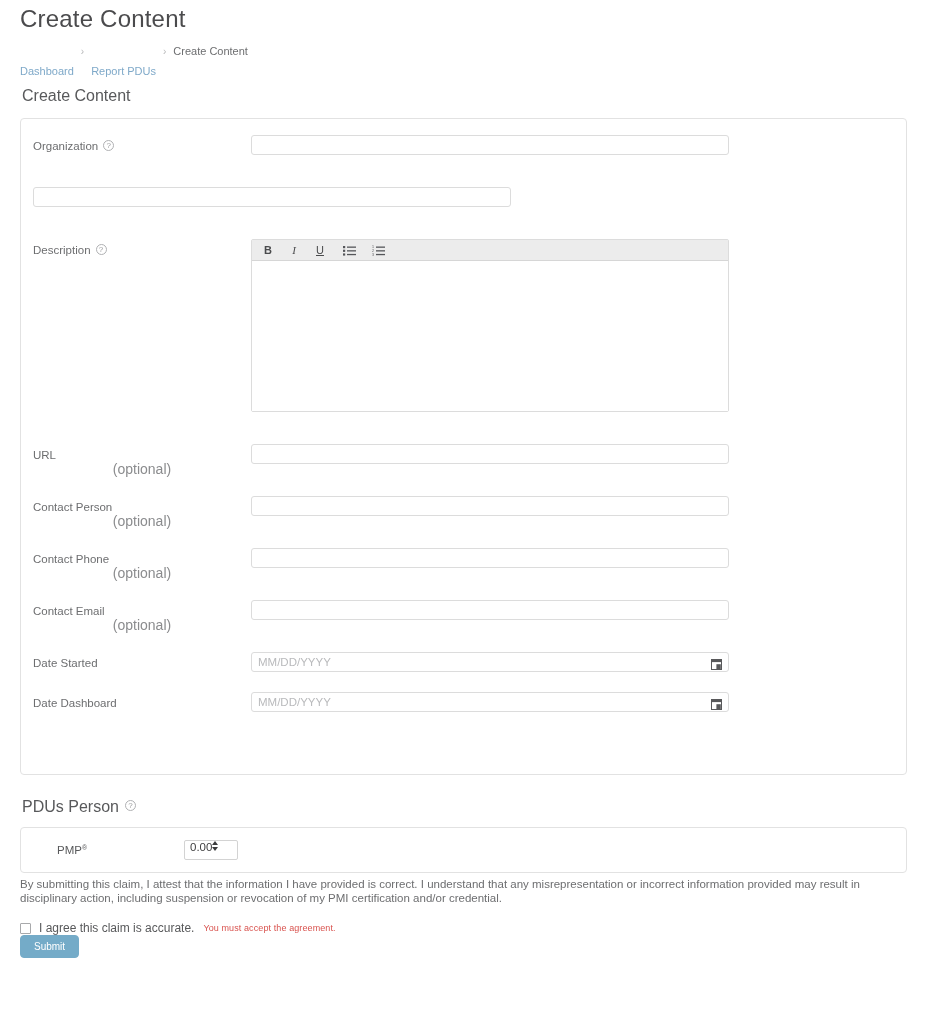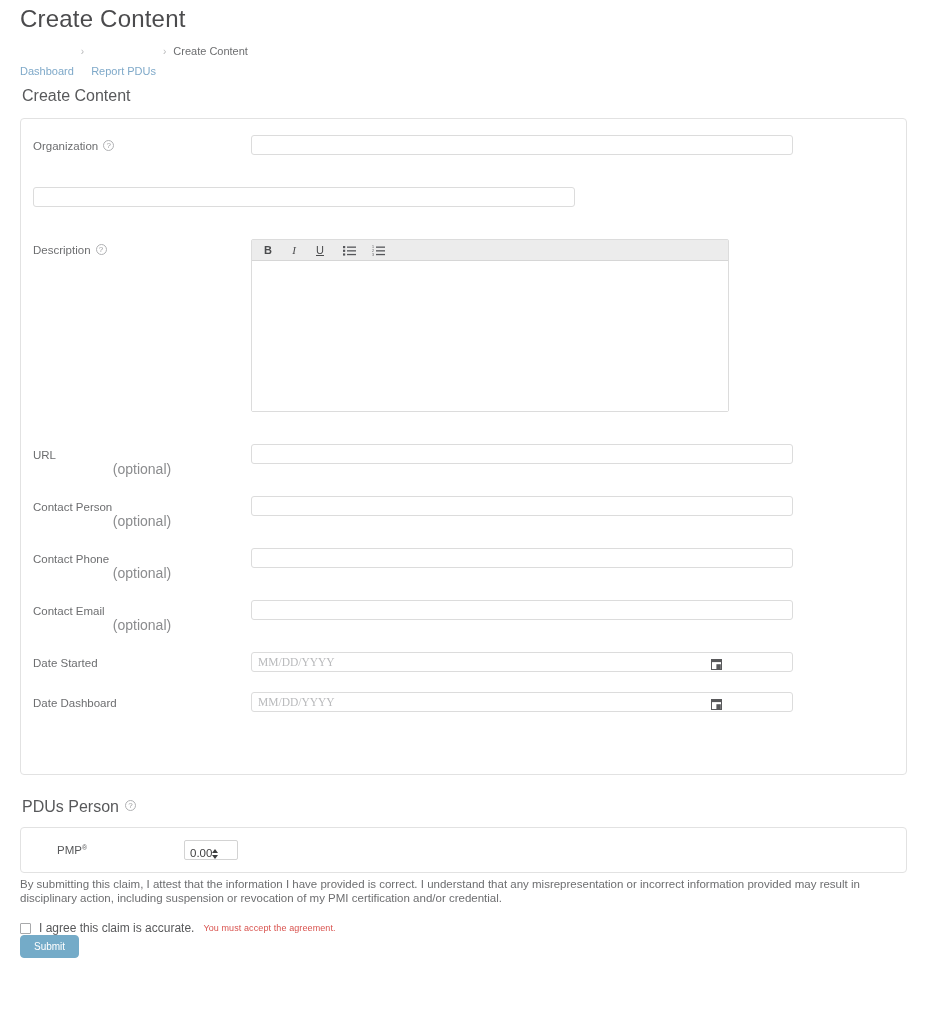--- a/index.html
+++ b/index.html
@@ -113,26 +113,26 @@
     font-size: 14px;
     line-height: 14px;
     text-align: center;
   }
   .form-label .lbl { white-space: nowrap; }
   .form-label .info-icon { margin-left: 5px; }
 
   .form-control { flex: 1 1 auto; }
 
   .text-input {
-    width: 542px;
+    width: 478px;
     height: 20px;
     border: 1px solid #dcdcdc;
     border-radius: 3px;
     background: #fff;
-    font-family: Liberation Serif, serif;
+    font-family: Liberation Sans, sans-serif;
     font-size: 11.5px;
     color: #58595b;
     padding: 2px 6px;
     outline: none;
     display: block;
   }
   .text-input::placeholder { color: #b9babc; }
 
   .row-gap-1 { height: 32px; }
   .row-gap-2 { height: 20px; }
@@ -216,21 +216,21 @@
     flex: 0 0 127px;
   }
   .pdu-name sup { font-size: 7px; vertical-align: 4px; }
   .spinner {
     width: 54px;
     height: 20px;
     border: 1px solid #d3d3d3;
     border-radius: 2px;
     background: #fff;
     display: flex;
-    align-items: flex-end;
+    align-items: flex-start;
     padding: 0 20px 0 5px;
     position: relative;
   }
   .spinner-value {
     font-size: 11.5px;
     color: #404041;
     flex: 1 1 auto;
     font-family: "Liberation Sans", sans-serif;
   }
   .spin-arrows {

